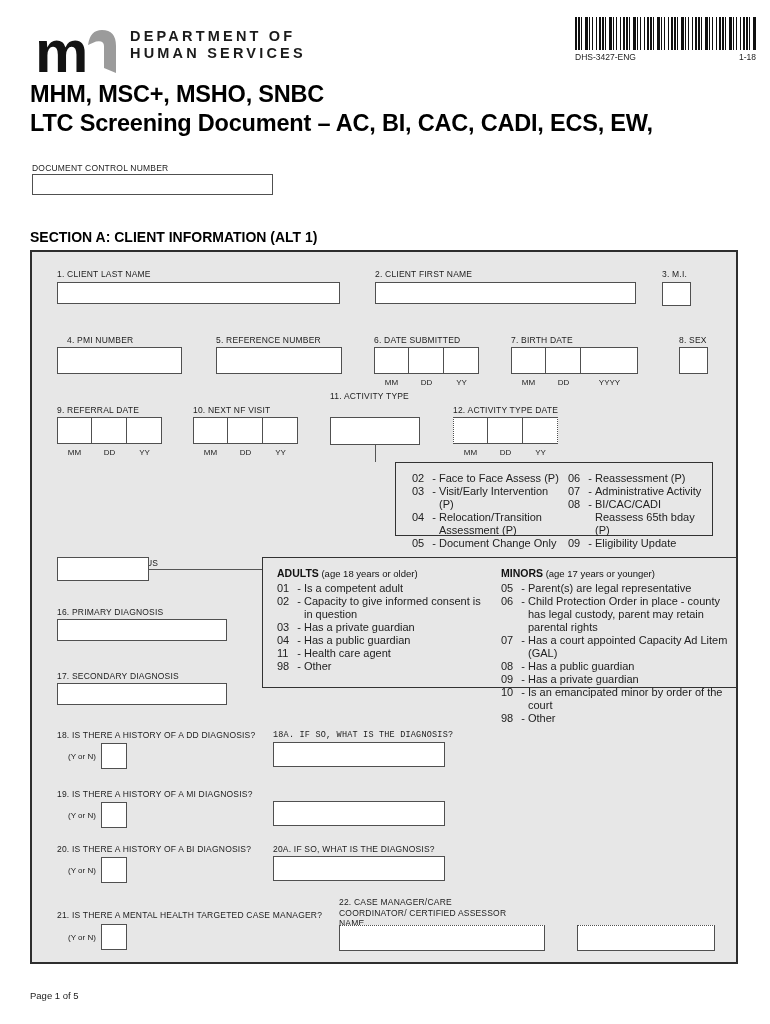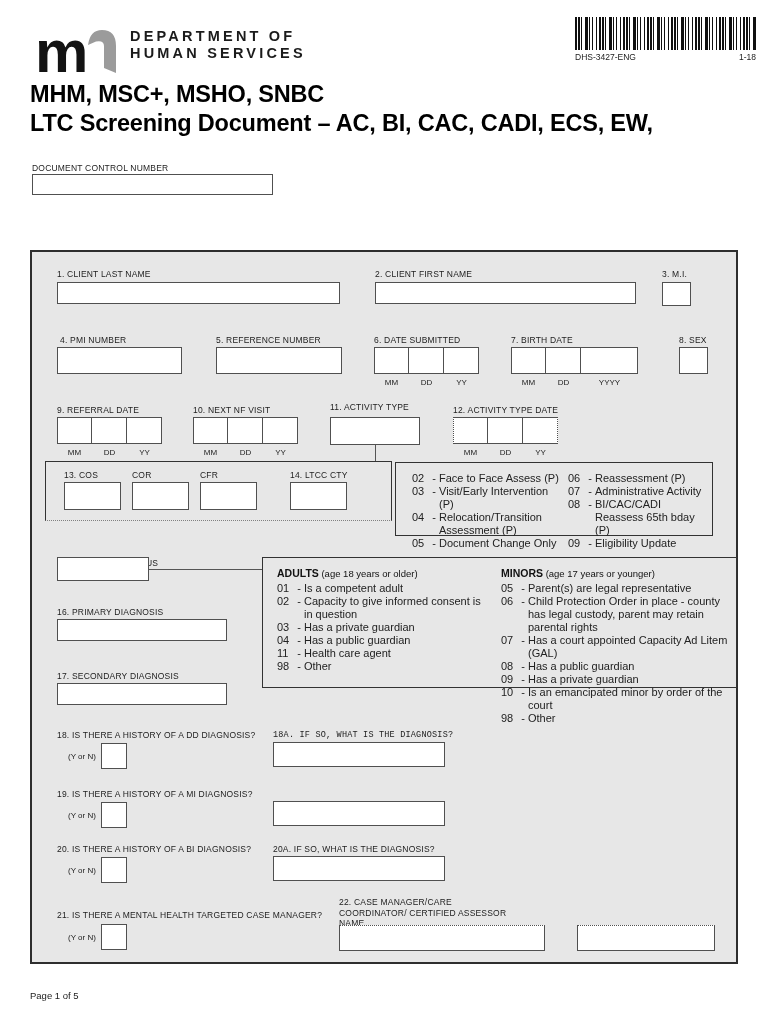--- a/index.html
+++ b/index.html
@@ -89,31 +89,32 @@
   </div>
 
   <div class="title">
     <div>MHM, MSC+, MSHO, SNBC</div>
     <div>LTC Screening Document – AC, BI, CAC, CADI, ECS, EW,</div>
   </div>
 
   <div class="abs label" style="left:32px; top:163px;">DOCUMENT CONTROL NUMBER</div>
   <input class="abs inp" style="left: 32px; top: 174px; width: 241px; height: 21px;">
 
+  <div class="abs sechead" style="left:30px; top:229px;">SECTION A: CLIENT INFORMATION (ALT 1)</div>
 
   <div class="secbox">
 
     <div class="abs label" style="left:25px; top:17px;">1. CLIENT LAST NAME</div>
     <input class="abs inp" style="left: 25px; top: 30px; width: 283px; height: 22px;">
     <div class="abs label" style="left:343px; top:17px;">2. CLIENT FIRST NAME</div>
     <input class="abs inp" style="left: 343px; top: 30px; width: 261px; height: 22px;">
     <div class="abs label" style="left:630px; top:17px;">3. M.I.</div>
     <input class="abs inp" style="left: 630px; top: 30px; width: 29px; height: 24px;">
 
-    <div class="abs label" style="left:28px; top:83px;">4. PMI NUMBER</div>
+    <div class="abs label" style="left:35px; top:83px;">4. PMI NUMBER</div>
     <input class="abs inp" style="left: 25px; top: 95px; width: 125px; height: 27px;">
     <div class="abs label" style="left:184px; top:83px;">5. REFERENCE NUMBER</div>
     <input class="abs inp" style="left: 184px; top: 95px; width: 126px; height: 27px;">
 
     <div class="abs label" style="left:342px; top:83px;">6. DATE SUBMITTED</div>
     <div class="abs dategrid" style="left:342px; top:95px;">
       <input class="cell" style="">
       <input class="cell" style="">
       <input class="cell" style="">
     </div>
@@ -155,46 +156,36 @@
       <input class="cell" style="">
       <input class="cell" style="">
       <input class="cell" style="">
     </div>
     <div class="abs subrow" style="left:161px; top:196px;">
       <span>MM</span>
       <span>DD</span>
       <span>YY</span>
     </div>
 
-    <div class="abs label" style="left:298px; top:139px;margin-top:11px;">11. ACTIVITY TYPE</div>
+    <div class="abs label" style="left:298px; top:139px;">11. ACTIVITY TYPE</div>
     <input class="abs inp" style="left: 298px; top: 165px; width: 90px; height: 28px;">
     <div class="line" style="left:343px; top:193px; width:1px; height:17px;"></div>
 
     <div class="abs label" style="left:421px; top:153px;">12. ACTIVITY TYPE DATE</div>
     <div class="abs dategrid dotted-sides" style="left:421px; top:165px;">
       <input class="cell" style="">
       <input class="cell" style="">
       <input class="cell" style="">
     </div>
     <div class="abs subrow" style="left:421px; top:196px;">
       <span>MM</span>
       <span>DD</span>
       <span>YY</span>
     </div>
 
-    <div class="groupbox dotted-bottom" style="left:13px; top:209px; width:347px; height:60px;">
-      <div class="abs label" style="left:18px; top:8px;">13. COS</div>
-      <input class="abs inp" style="left: 18px; top: 20px; width: 57px; height: 28px;">
-      <div class="abs label" style="left:86px; top:8px;">COR</div>
-      <input class="abs inp" style="left: 86px; top: 20px; width: 57px; height: 28px;">
-      <div class="abs label" style="left:154px; top:8px;">CFR</div>
-      <input class="abs inp" style="left: 154px; top: 20px; width: 57px; height: 28px;">
-      <div class="abs label" style="left:244px; top:8px;">14. LTCC CTY</div>
-      <input class="abs inp" style="left: 244px; top: 20px; width: 57px; height: 28px;">
-    </div>
 
     <div class="groupbox" style="left:363px; top:210px; width:318px; height:74px;">
       <div class="col" style="left:16px; width:150px;">
         <div class="citem">
           <span class="ccode">02</span>
           <span class="cdash">-</span>
           <span class="clbl">Face to Face Assess (P)</span>
         </div>
         <div class="citem">
           <span class="ccode">03</span>

